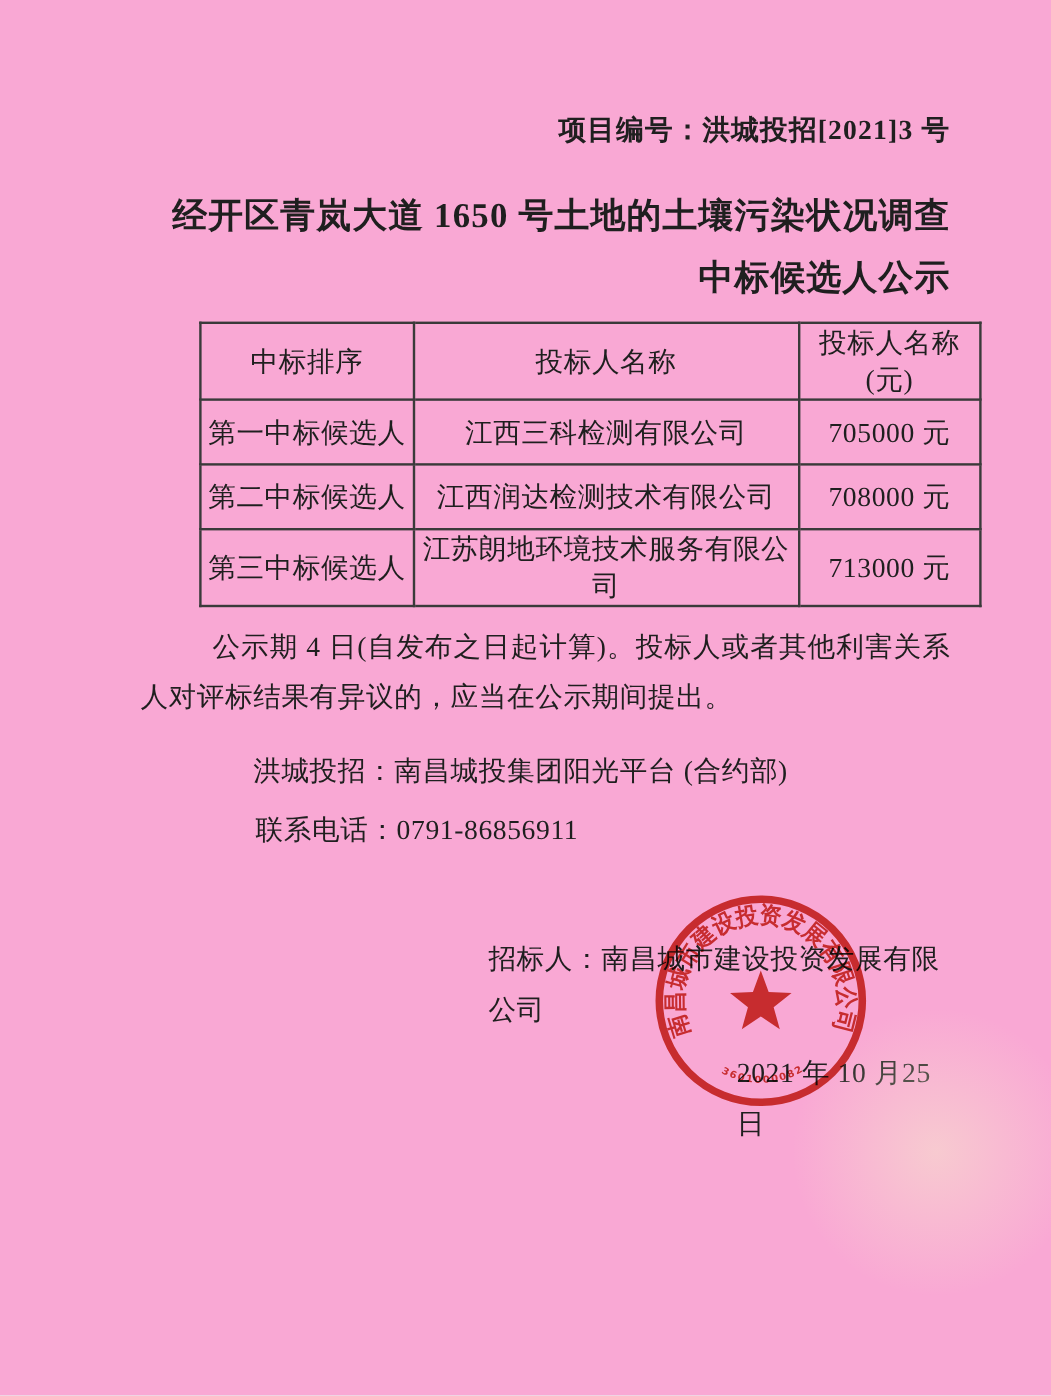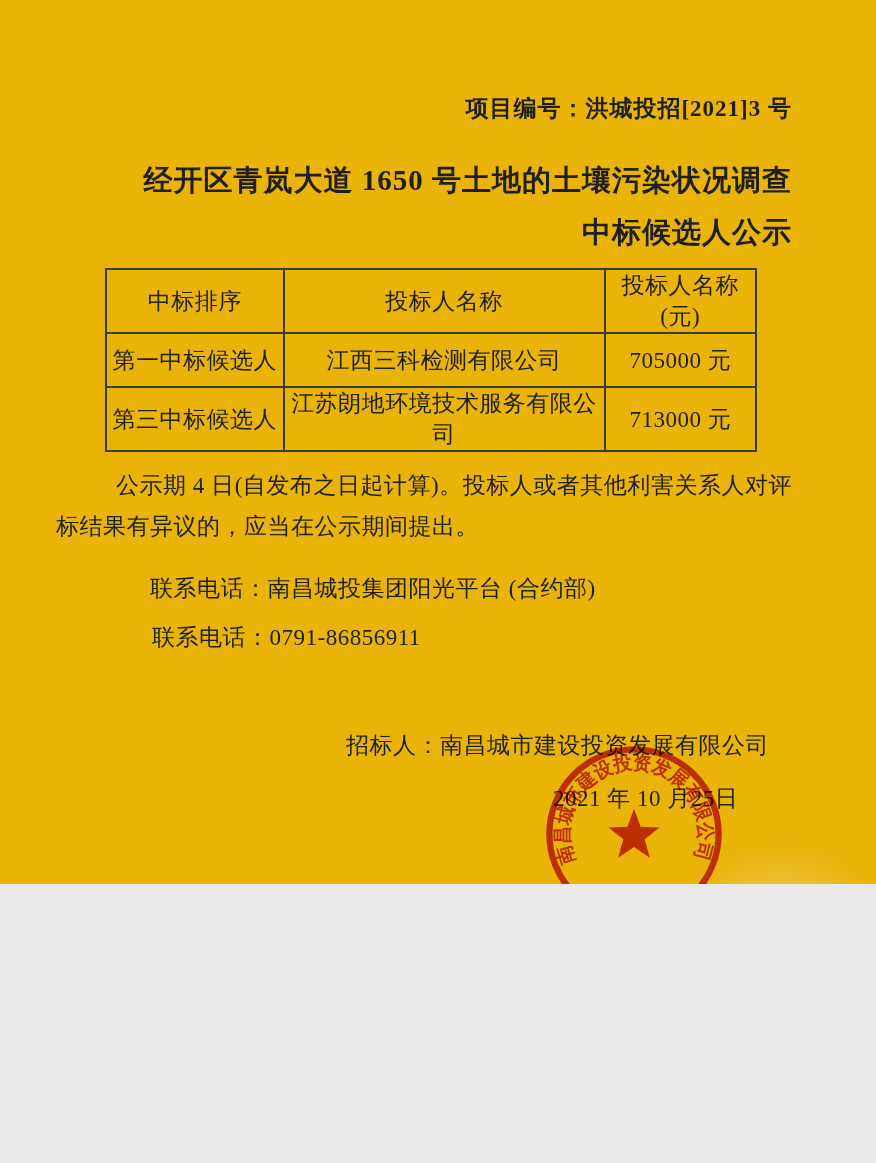--- a/index.html
+++ b/index.html
@@ -3,28 +3,28 @@
 <meta charset="utf-8">
 <style>
   html, body {
     margin: 0;
     padding: 0;
     background: #e9e9e9;
   }
   .page {
     position: relative;
     width: 876px;
-    height: 884px;
+    height: 1163px;
     margin: 0 auto;
-    background: #eab308;
+    background: #f9a8d4;
     overflow: hidden;
     font-family: "Liberation Serif", "DejaVu Serif", serif;
     color: #1f1f1f;
     box-sizing: border-box;
-    padding: 0 84px 0 56px;
+    padding: 0 84px 0 117px;
   }
   
   .scan-tint {
     position: absolute;
     left: 660px;
     top: 840px;
     width: 240px;
     height: 240px;
     background: radial-gradient(closest-side, rgba(246,230,205,0.55), rgba(246,230,205,0));
     pointer-events: none;
@@ -119,30 +119,35 @@
       <th>中标排序</th>
       <th>投标人名称</th>
       <th>投标人名称(元)</th>
     </tr>
     <tr>
       <td>第一中标候选人</td>
       <td>江西三科检测有限公司</td>
       <td>705000 元</td>
     </tr>
     <tr>
+      <td>第二中标候选人</td>
+      <td>江西润达检测技术有限公司</td>
+      <td>708000 元</td>
+    </tr>
+    <tr>
       <td>第三中标候选人</td>
       <td>江苏朗地环境技术服务有限公司</td>
       <td>713000 元</td>
     </tr>
   </tbody>
     </table>
 
   <p class="para notice">公示期 4 日(自发布之日起计算)。投标人或者其他利害关系人对评标结果有异议的，应当在公示期间提出。</p>
 
-  <div class="line supervisor">联系电话：南昌城投集团阳光平台 (合约部)</div>
+  <div class="line supervisor">洪城投招：南昌城投集团阳光平台 (合约部)</div>
 
   <div class="line phone">联系电话：0791-86856911</div>
 
   <div class="line bidder">招标人：南昌城市建设投资发展有限公司</div>
 
   <div class="line date">2021 年 10 月25日</div>
 
   <div class="stamp">
     <svg viewBox="0 0 200 200" width="180" height="180">
       <defs>

